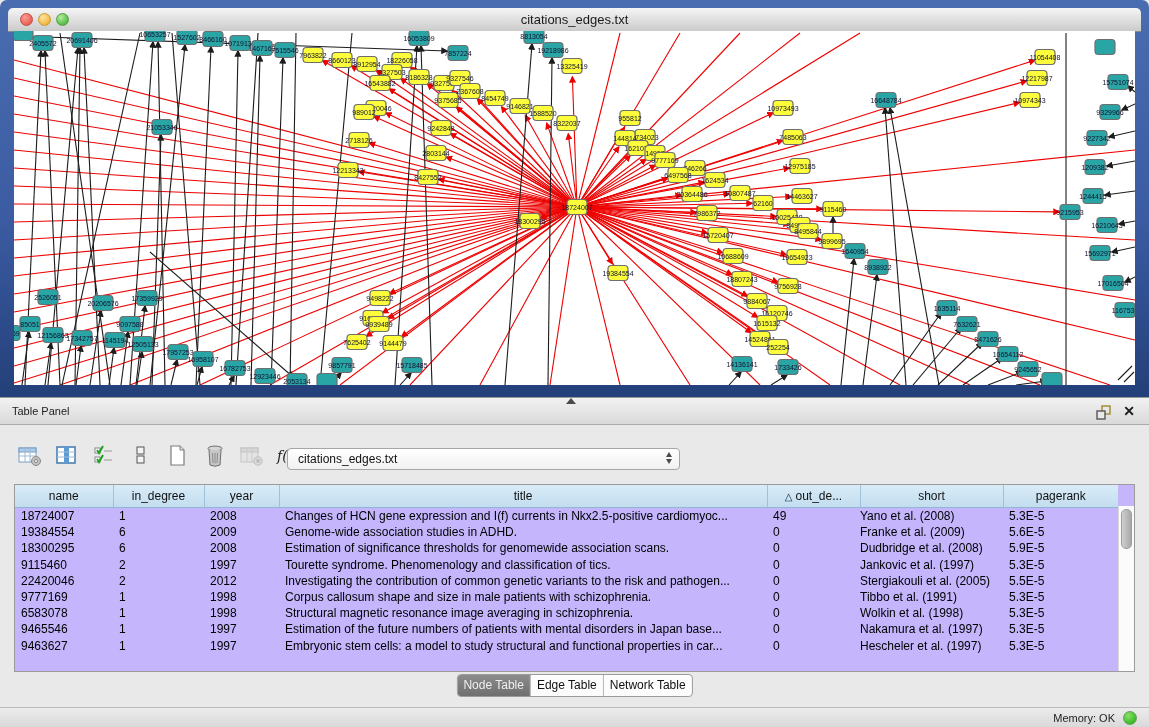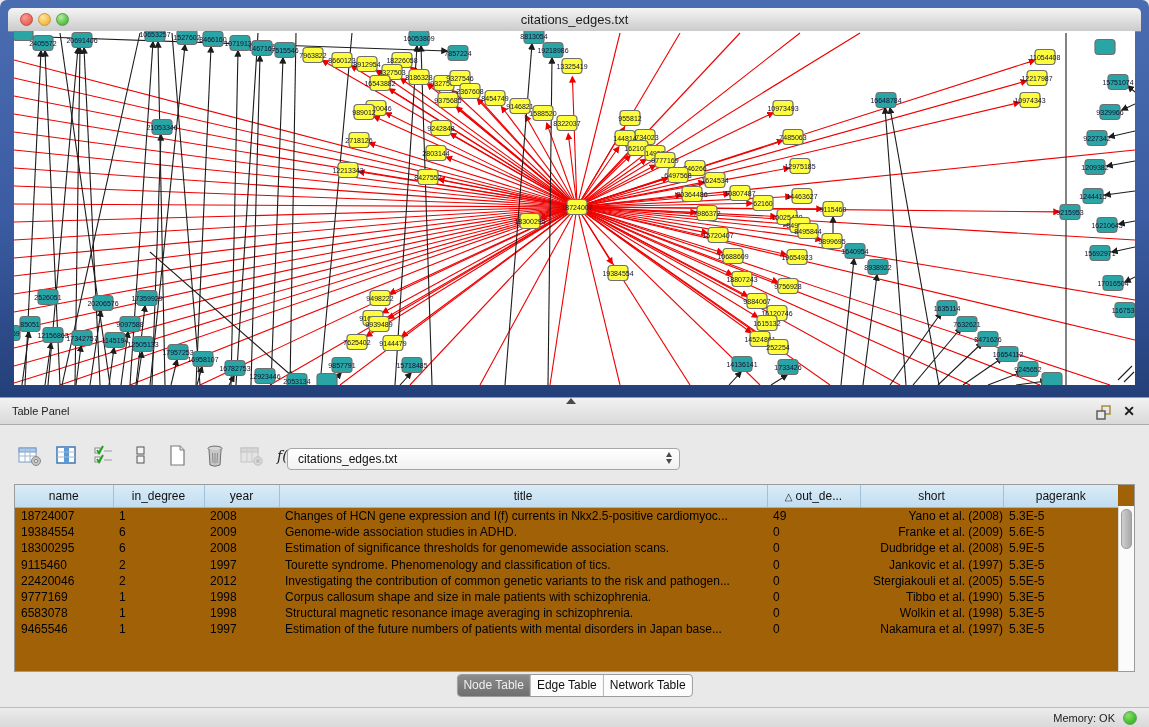--- a/index.html
+++ b/index.html
@@ -35,28 +35,28 @@
   .fx-label{font-family:"DejaVu Serif",serif;font-style:italic;font-size:14px;color:#222}
 
   .combo{position:absolute;left:287px;top:448px;width:393px;height:22px;box-sizing:border-box;
     background:linear-gradient(#FFFFFF,#F1F1F1);border:1px solid #A6A6A6;border-radius:4px;
     font-size:12px;color:#111;line-height:20px;padding-left:10px}
   .combo-arrows{position:absolute;right:7px;top:3px}
   .arr-up{width:0;height:0;border-left:3.5px solid transparent;border-right:3.5px solid transparent;border-bottom:5px solid #4A4A4A;margin-bottom:2px}
   .arr-down{width:0;height:0;border-left:3.5px solid transparent;border-right:3.5px solid transparent;border-top:5px solid #4A4A4A}
 
   .table-wrap{position:absolute;left:14px;top:484px;width:1121px;height:188px;box-sizing:border-box;
-    background:#a16207;border:1px solid #9B9B9B;overflow:hidden}
+    background:#c4b5fd;border:1px solid #9B9B9B;overflow:hidden}
   table{border-collapse:collapse;table-layout:fixed;width:1103px;font-size:12px}
   thead th{height:20px;background:linear-gradient(#D9EBF7,#C2DDEF);border-right:1px solid #9FC2DA;
     border-bottom:1px solid #8FB6D2;font-weight:normal;text-align:center;color:#111;
     overflow:hidden;white-space:nowrap}
   thead th:last-child{border-right:none}
   tbody td{height:16.2px;padding:0 2px 0 6px;white-space:nowrap;overflow:hidden;color:#000}
-  tbody td.center{text-align:right;padding:0}
+  tbody td.center{text-align:left;padding:0}
   .sort-glyph{font-size:10px;margin-right:3px;color:#123}
   .vscroll{position:absolute;right:0;top:21px;bottom:0;width:15px;background:#FBFBFB;border-left:1px solid #D9D9D9}
   .vthumb{position:absolute;left:2px;top:3px;width:9px;height:38px;
     background:linear-gradient(90deg,#CFCFCF,#A8A8A8);border:1px solid #9E9E9E;border-radius:5px}
 
   .tabs{position:absolute;left:50%;transform:translateX(-50%);top:674px;height:21px;display:flex;
     border:1px solid #9C9C9C;border-radius:4px;overflow:hidden;background:#FCFCFC}
   .tab{padding:0 6px;line-height:21px;font-size:12px;color:#111;border-right:1px solid #B5B5B5}
   .tab:last-child{border-right:none}
   .tab.active{background:linear-gradient(#8C8C8C,#6F6F6F);color:#EFEFEF}
@@ -898,41 +898,50 @@
           <td>0</td>
           <td class="center">Stergiakouli et al. (2005)</td>
           <td>5.5E-5</td>
         </tr>
         <tr>
           <td>9777169</td>
           <td>1</td>
           <td>1998</td>
           <td>Corpus callosum shape and size in male patients with schizophrenia.</td>
           <td>0</td>
-          <td class="center">Tibbo et al. (1990)</td>
+          <td class="center">Tibbo et al. (1991)</td>
           <td>5.3E-5</td>
         </tr>
         <tr>
           <td>6583078</td>
           <td>1</td>
           <td>1998</td>
           <td>Structural magnetic resonance image averaging in schizophrenia.</td>
           <td>0</td>
           <td class="center">Wolkin et al. (1998)</td>
           <td>5.3E-5</td>
         </tr>
         <tr>
           <td>9465546</td>
           <td>1</td>
           <td>1997</td>
           <td>Estimation of the future numbers of patients with mental disorders in Japan base...</td>
           <td>0</td>
           <td class="center">Nakamura et al. (1997)</td>
           <td>5.3E-5</td>
         </tr>
+        <tr>
+          <td>9463627</td>
+          <td>1</td>
+          <td>1997</td>
+          <td>Embryonic stem cells: a model to study structural and functional properties in car...</td>
+          <td>0</td>
+          <td class="center">Hescheler et al. (1997)</td>
+          <td>5.3E-5</td>
+        </tr>
       </tbody>
   </table>
   <div class="vscroll">
     <div class="vthumb"></div>
   </div>
 </div>
 
 <div class="tabs">
   <span class="tab active">Node Table</span>
   <span class="tab">Edge Table</span>

